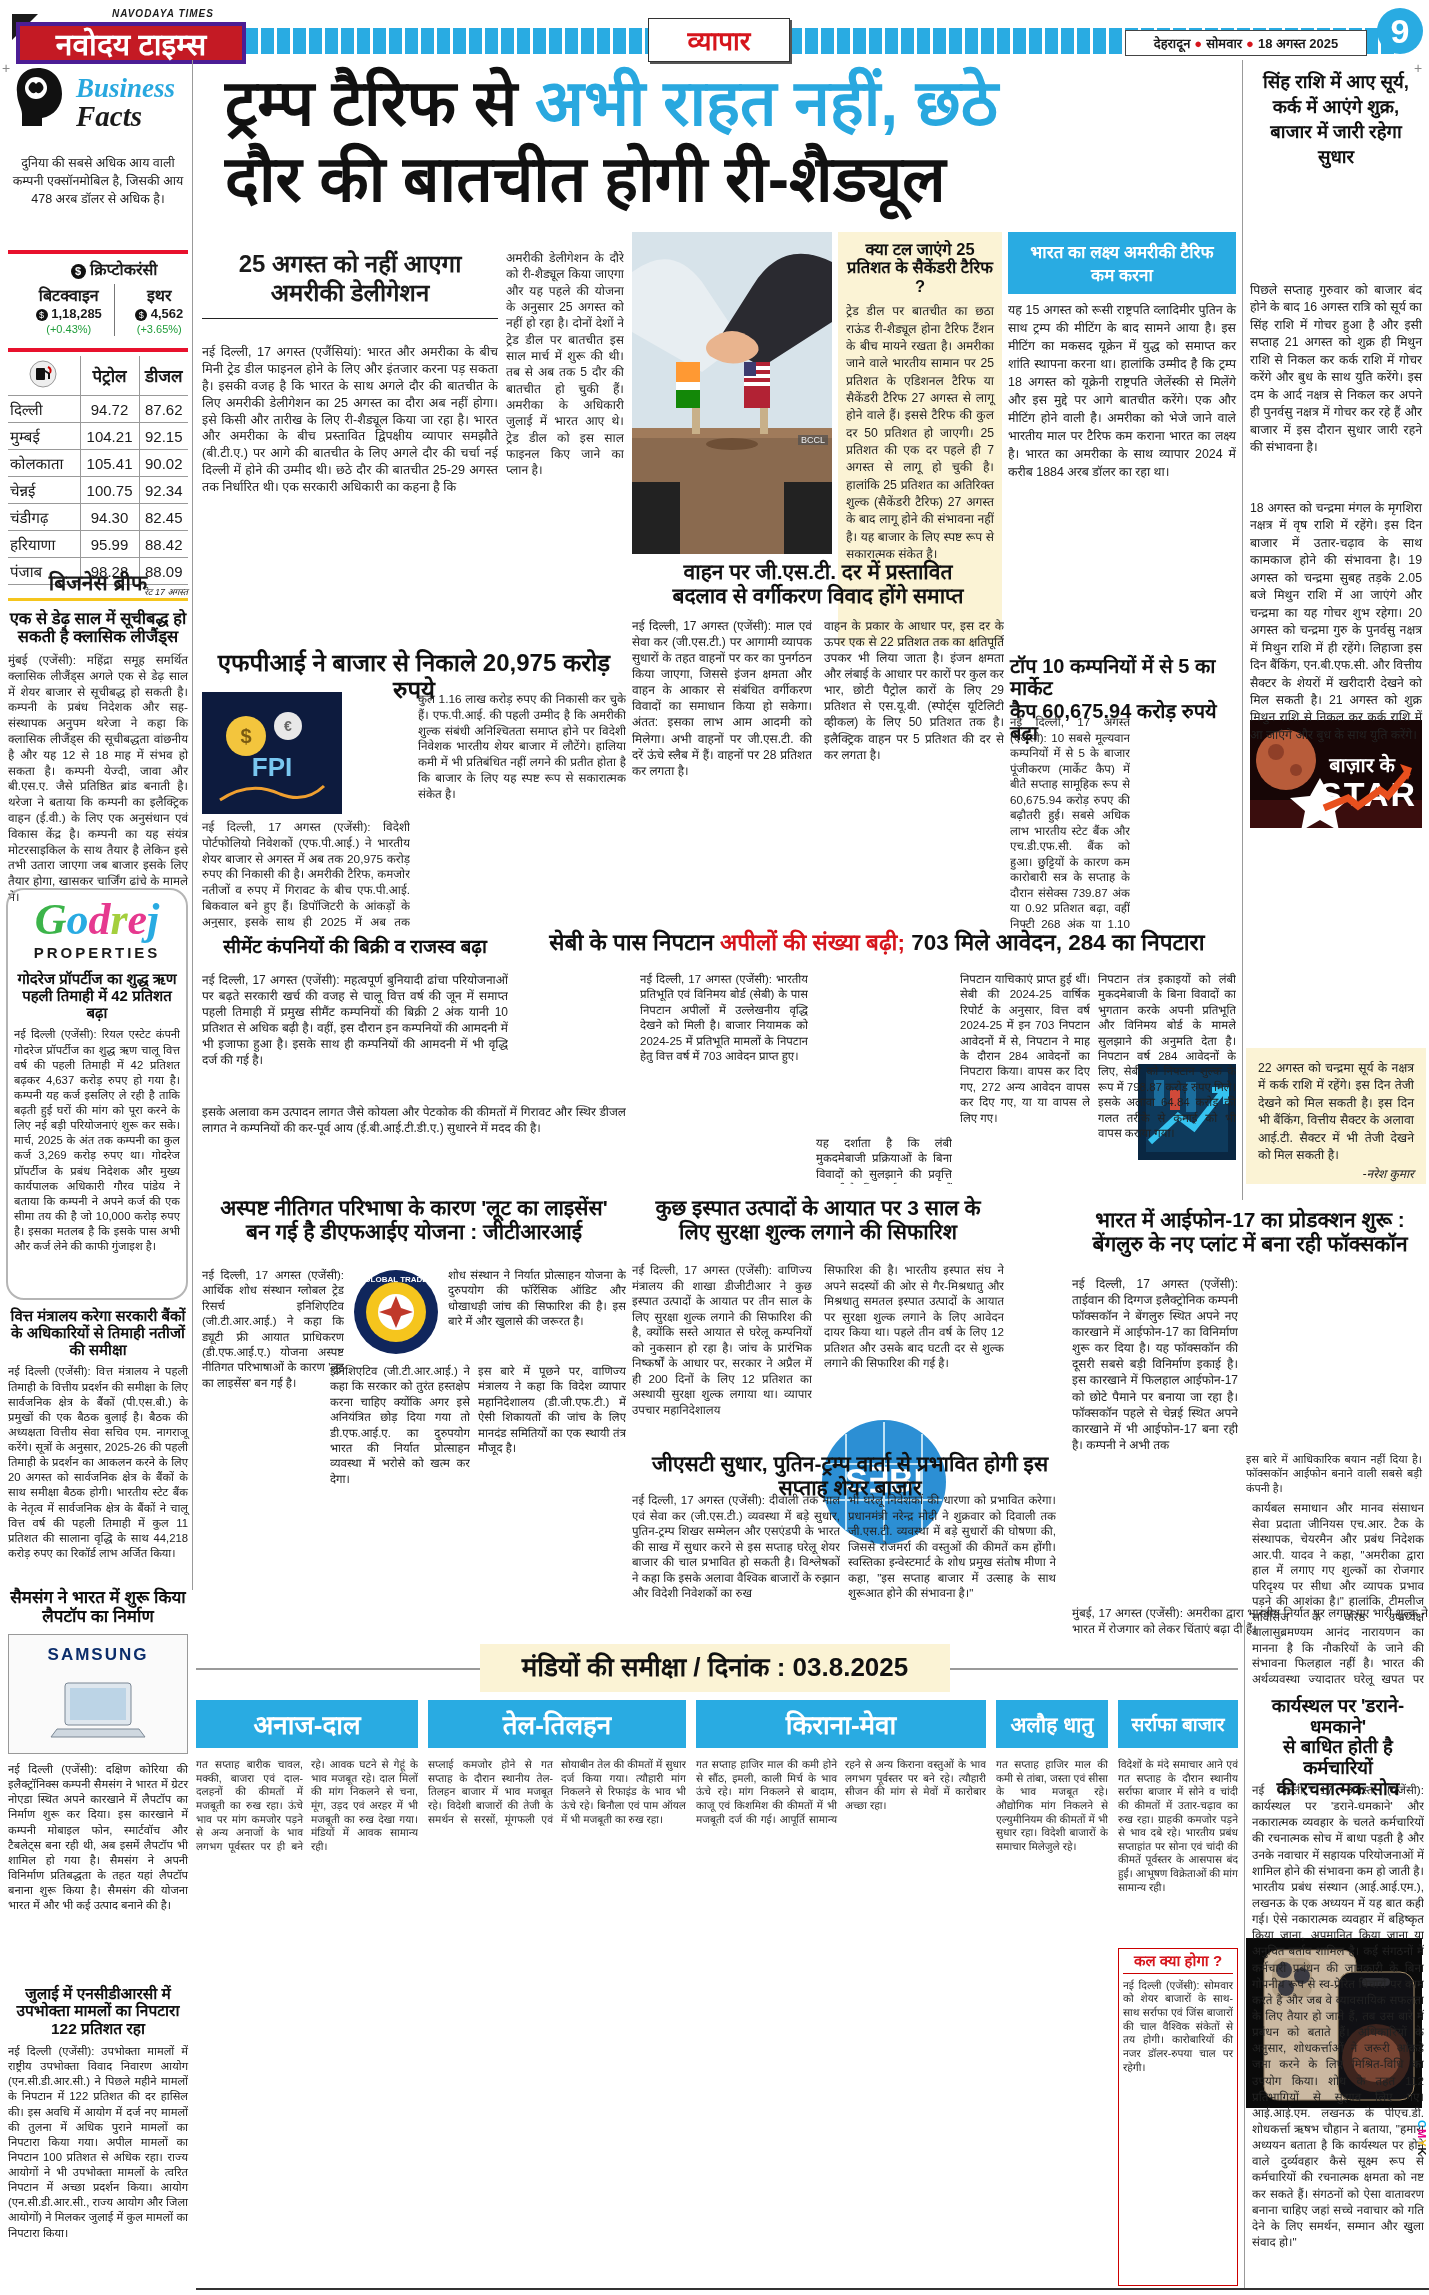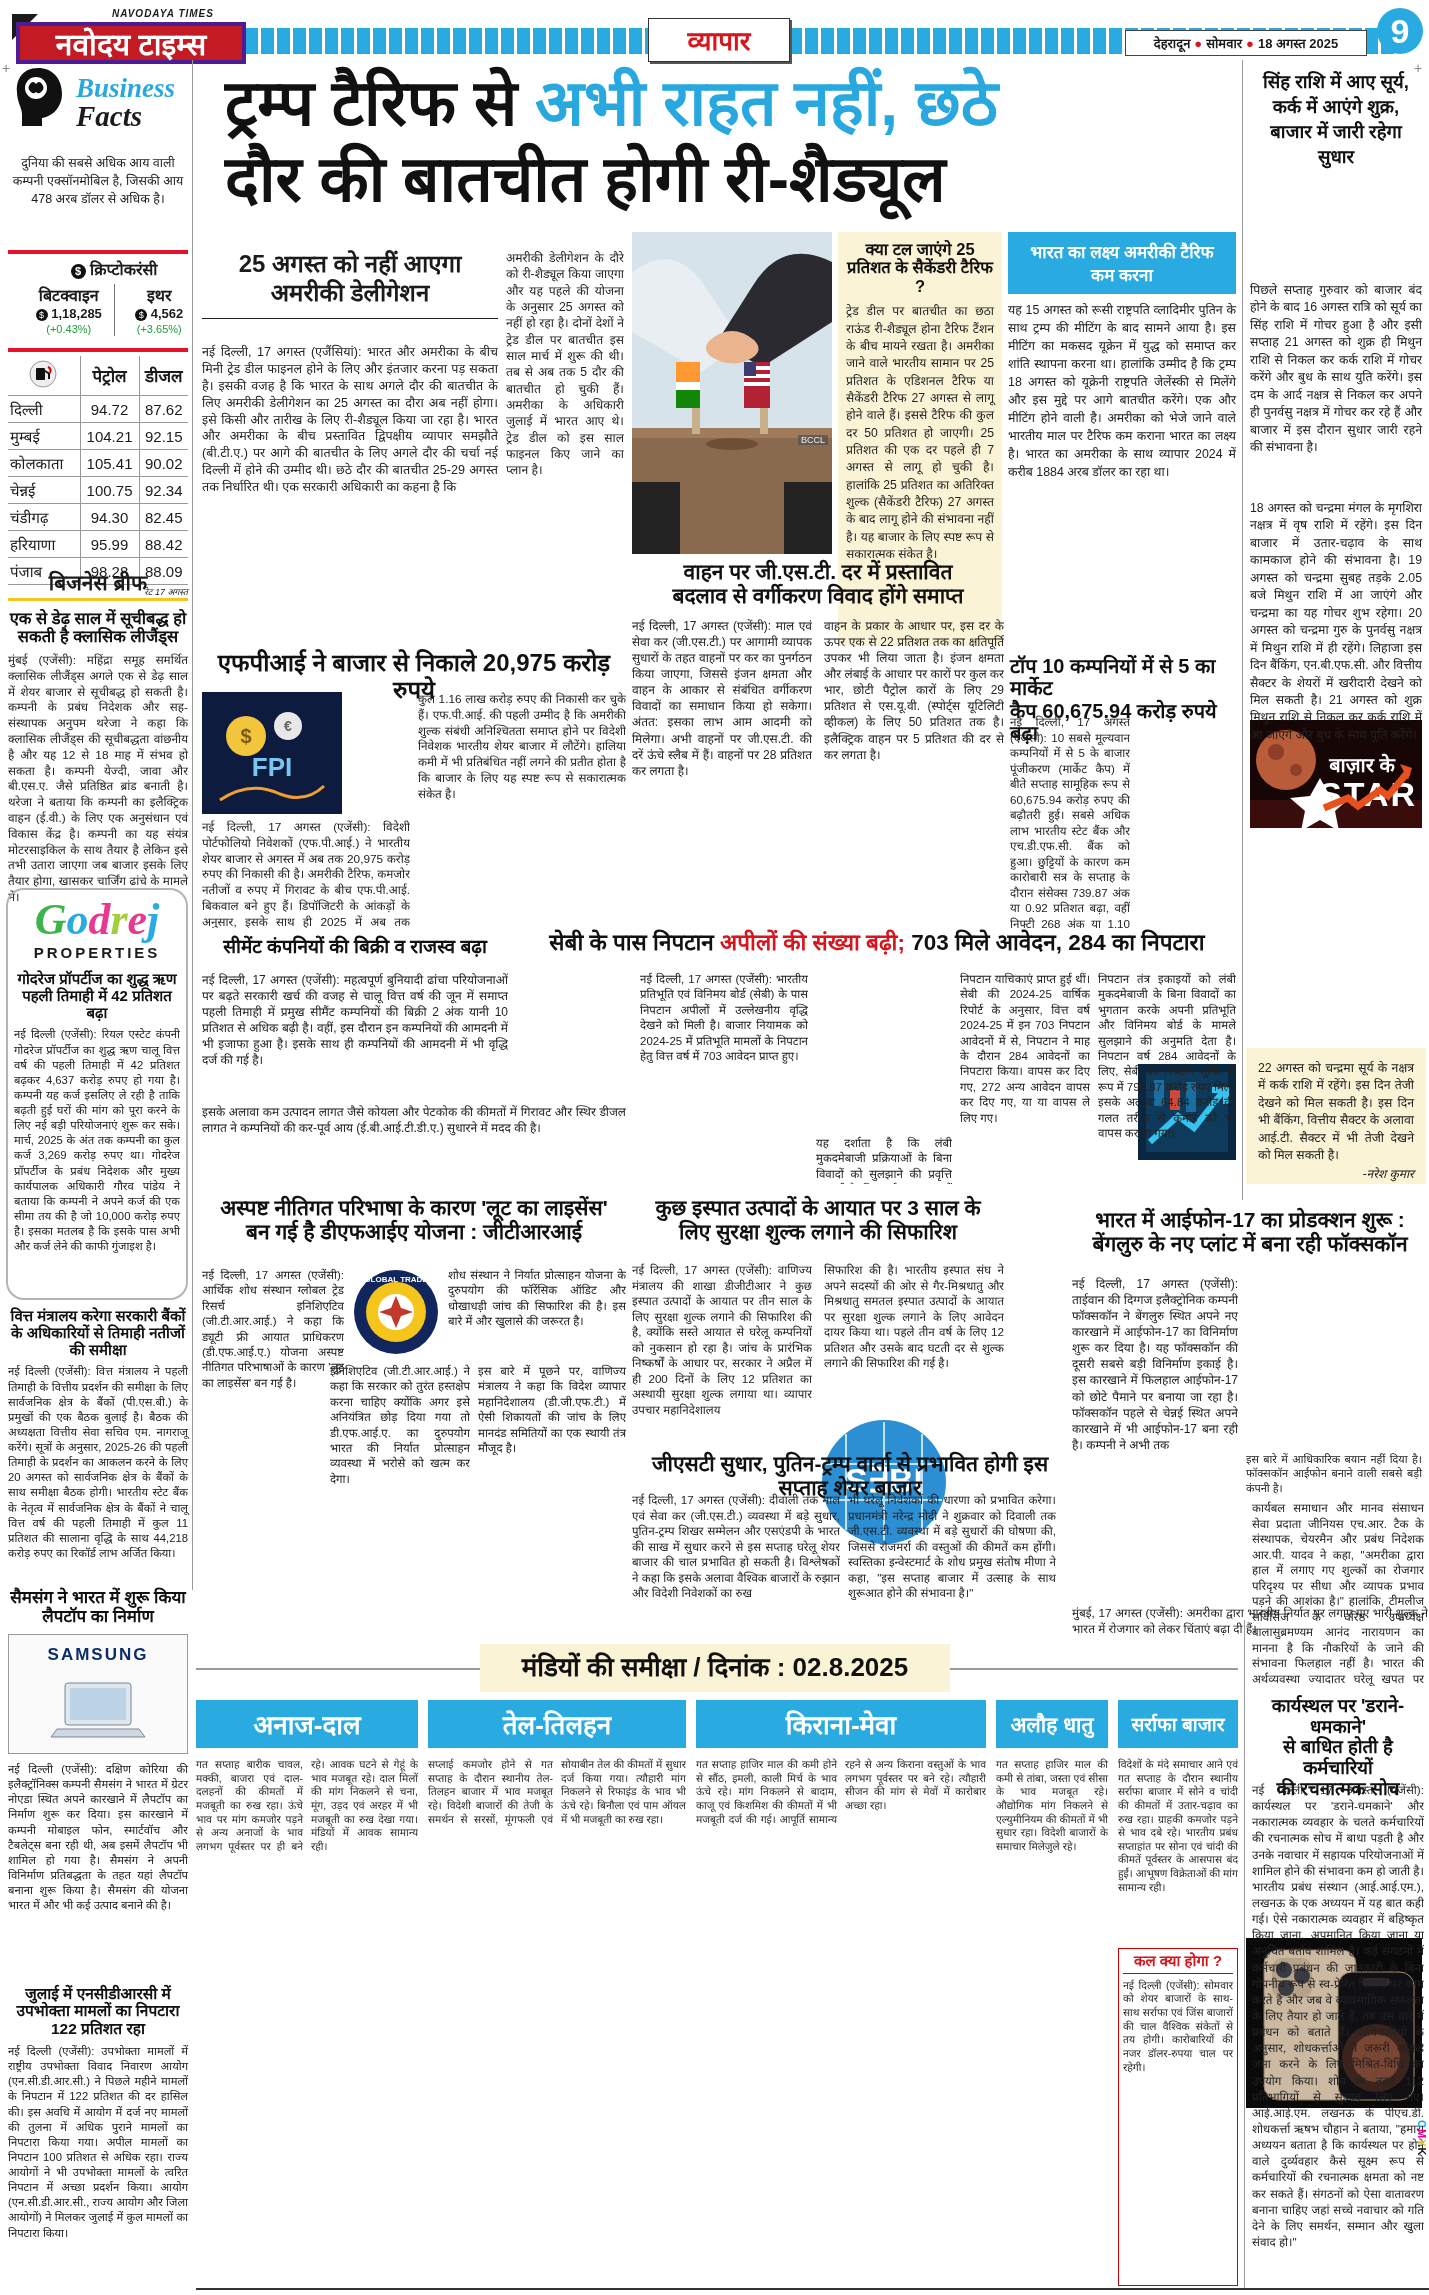--- a/index.html
+++ b/index.html
@@ -375,21 +375,21 @@
       <circle cx="130" cy="120" r="34" fill="#3c241e"></circle>
         <circle cx="130" cy="120" r="24" fill="#7a4634"></circle>
     </svg>
   </div>
   <div class="abs cap" style="left:1246px;top:1452px;width:176px;font-size:11px;">इस बारे में आधिकारिक बयान नहीं दिया है। फॉक्सकॉन आईफोन बनाने वाली सबसे बड़ी कंपनी है।</div>
 
   <div class="abs body-txt" style="left:1072px;top:1606px;width:356px;height:40px;overflow:hidden;font-size:11.8px;">मुंबई, 17 अगस्त (एजेंसी): अमरीका द्वारा भारतीय निर्यात पर लगाए गए भारी शुल्क ने भारत में रोजगार को लेकर चिंताएं बढ़ा दी हैं।</div>
 
   <div class="abs rule-gray" style="left:196px;top:1668px;width:1042px;"></div>
   <div class="abs ybox center" style="left:480px;top:1644px;width:470px;height:48px;display:flex;align-items:center;justify-content:center;">
-    <span class="hl" style="font-size:26px;">मंडियों की समीक्षा / दिनांक : 02.8.2025</span>
+    <span class="hl" style="font-size:26px;">मंडियों की समीक्षा / दिनांक : 03.8.2025</span>
   </div>
 
   <div class="abs cat-head" style="left:196px;top:1700px;width:222px;height:48px;font-size:26px;">
       <span>अनाज-दाल</span>
     </div>
   <div class="abs cat-head" style="left:428px;top:1700px;width:258px;height:48px;font-size:26px;">
       <span>तेल-तिलहन</span>
     </div>
   <div class="abs cat-head" style="left:696px;top:1700px;width:290px;height:48px;font-size:26px;">
       <span>किराना-मेवा</span>

